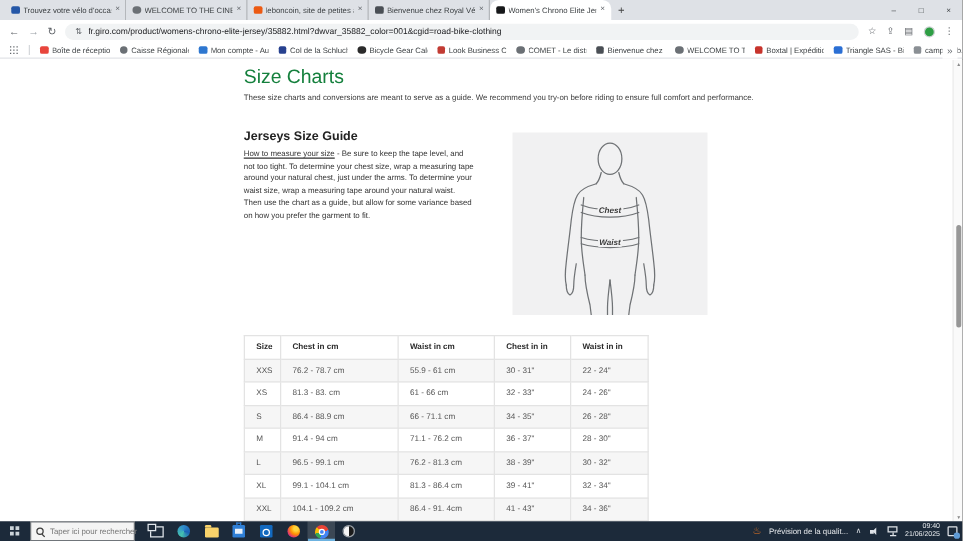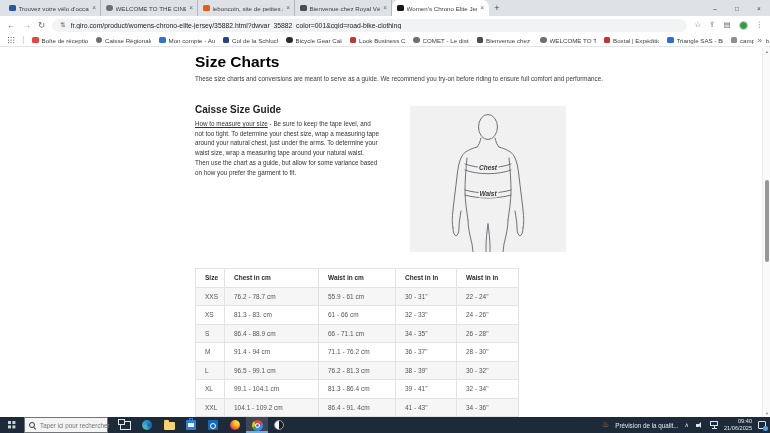--- a/index.html
+++ b/index.html
@@ -45,21 +45,21 @@
     box-shadow:2.6px 0 #5f6368,5.2px 0 #5f6368,0 2.6px #5f6368,2.6px 2.6px #5f6368,5.2px 2.6px #5f6368,
     0 5.2px #5f6368,2.6px 5.2px #5f6368,5.2px 5.2px #5f6368;}
   .bmsep{width:1px;height:8px;background:#d5d8db;flex:0 0 auto;}
   .bm{display:flex;align-items:center;gap:3px;flex:0 0 auto;}
   .bm .label{font-size:6.2px;color:#3c4043;white-space:nowrap;max-width:46px;overflow:hidden;}
   .bmoverflow{position:absolute;right:4px;top:0;height:13px;display:flex;align-items:center;
     font-size:8px;color:#5f6368;background:#fff;padding:0 4px;}
 
   
   .content{position:absolute;top:48px;left:0;width:770px;height:369px;background:#fff;overflow:hidden;}
-  .pg-title{position:absolute;left:195px;top:5px;font-size:15.5px;color:#000000;font-weight:700;}
+  .pg-title{position:absolute;left:195px;top:5px;font-size:15.5px;color:#15803d;font-weight:400;}
   .pg-intro{position:absolute;left:195px;top:27px;font-size:6.3px;color:#3b3b3b;white-space:nowrap;}
   .sec-head{position:absolute;left:195px;top:56px;font-size:10px;font-weight:bold;color:#222;}
   .measure{position:absolute;left:195px;top:71px;width:185px;font-size:6.3px;line-height:9.7px;color:#333;}
   .measure a{color:#333;text-decoration:underline;}
   .figure{position:absolute;left:410px;top:58px;width:156px;height:146px;background:#f1f1f2;}
   .sizetable{position:absolute;left:195px;top:220px;border-collapse:collapse;table-layout:fixed;}
   .sizetable th,.sizetable td{border:1px solid #e3e3e3;height:17.5px;padding:0 0 0 9px;
     font-size:6.5px;text-align:left;box-sizing:content-box;}
   .sizetable th{color:#2b2b2b;font-weight:bold;background:#fff;}
   .sizetable td{color:#555;}
@@ -249,21 +249,21 @@
       <span class="bm">
         <span class="fav shape-square" style="background: rgb(138, 143, 148);"></span>
         <span class="label">campab2b.com</span>
       </span>
     </div>
   <div class="bmoverflow" style="position:absolute;top:34px;">»</div>
 
   <div class="content">
     <div class="pg-title">Size Charts</div>
     <div class="pg-intro">These size charts and conversions are meant to serve as a guide. We recommend you try-on before riding to ensure full comfort and performance.</div>
-    <div class="sec-head">Caisse Size Guide</div>
+    <div class="sec-head">Jerseys Size Guide</div>
     <div class="measure"><a>How to measure your size</a><span> - Be sure to keep the tape level, and not too tight. To determine your chest size, wrap a measuring tape around your natural chest, just under the arms. To determine your waist size, wrap a measuring tape around your natural waist. Then use the chart as a guide, but allow for some variance based on how you prefer the garment to fit.</span></div>
 
     <div class="figure">
       <svg width="156" height="146" viewBox="0 0 156 146">
         <g fill="none" stroke="#6f7275" stroke-width="1" stroke-linecap="round">
           <ellipse cx="78" cy="21" rx="9.5" ry="12.5"></ellipse>
           <path d="M71,32 C70,36 69,39 67,41"></path>
           <path d="M85,32 C86,36 87,39 89,41"></path>
           <path d="M67,41 C60,43 54,46 52,50 C49,55 48,62 47,70 C46,80 44,94 43,104 C42,112 42,118 43,122"></path>
           <path d="M89,41 C96,43 102,46 104,50 C107,55 108,62 109,70 C110,80 112,94 113,104 C114,112 114,118 113,122"></path>

